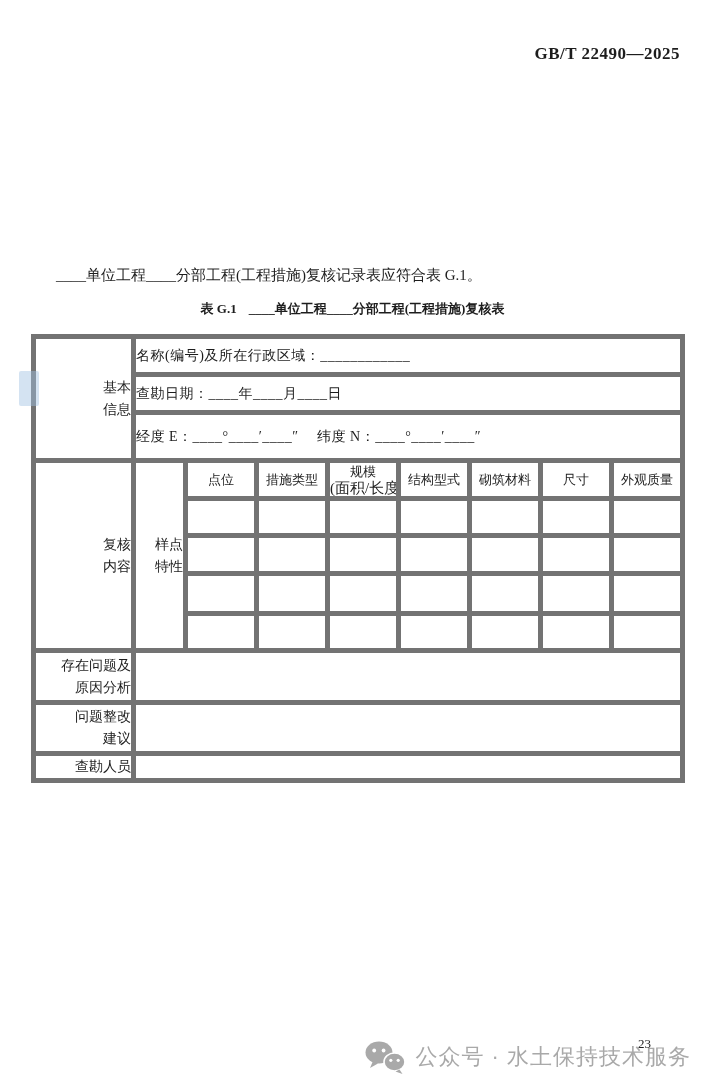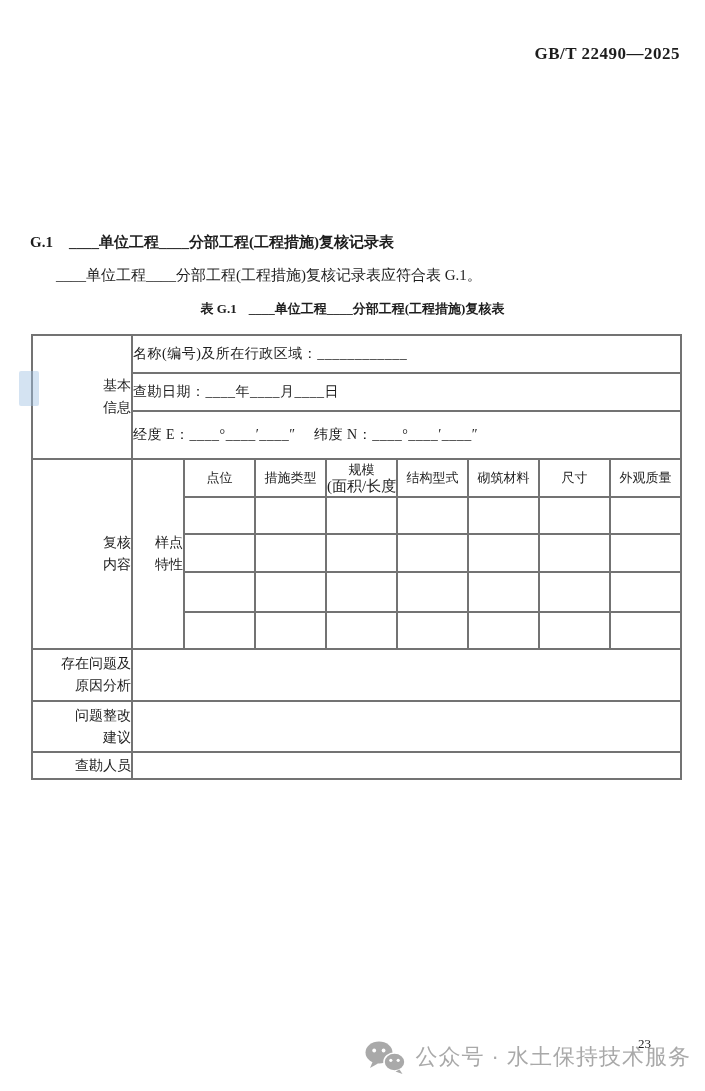--- a/index.html
+++ b/index.html
@@ -72,21 +72,21 @@
     position: absolute;
     top: 334px;
     left: 31px;
     width: 649px;
     border-collapse: collapse;
     table-layout: fixed;
     border: 2px solid #2c2c2c;
     font-size: 14px;
   }
   table.form td {
-    border: 2px solid #737373;
+    border: 5px solid #737373;
     padding: 0;
     overflow: hidden;
     background: #ffffff;
   }
   tr.thick-top td { border-top: 2px solid #2c2c2c; }
 
   td.label-cell {
     text-align: right;
     vertical-align: middle;
     line-height: 22px;
@@ -146,23 +146,20 @@
   .footer-watermark svg { display: block; }
 </style>
 </head>
 <body>
 
 <div class="page">
 
   <div class="doc-code">GB/T 22490—2025</div>
 
 
-  <div class="g1-heading">
-    <span class="sec-no">G.1</span><span>____单位工程____分部工程(工程措施)复核记录表</span>
-  </div>
 
   <div class="g1-para">
     <span class="para-text">____单位工程____分部工程(工程措施)复核记录表应符合表 G.1。</span>
   </div>
 
   <div class="tbl-caption">
     <span class="cap-no">表 G.1</span><span>____单位工程____分部工程(工程措施)复核表</span>
   </div>
 
   <table class="form">

